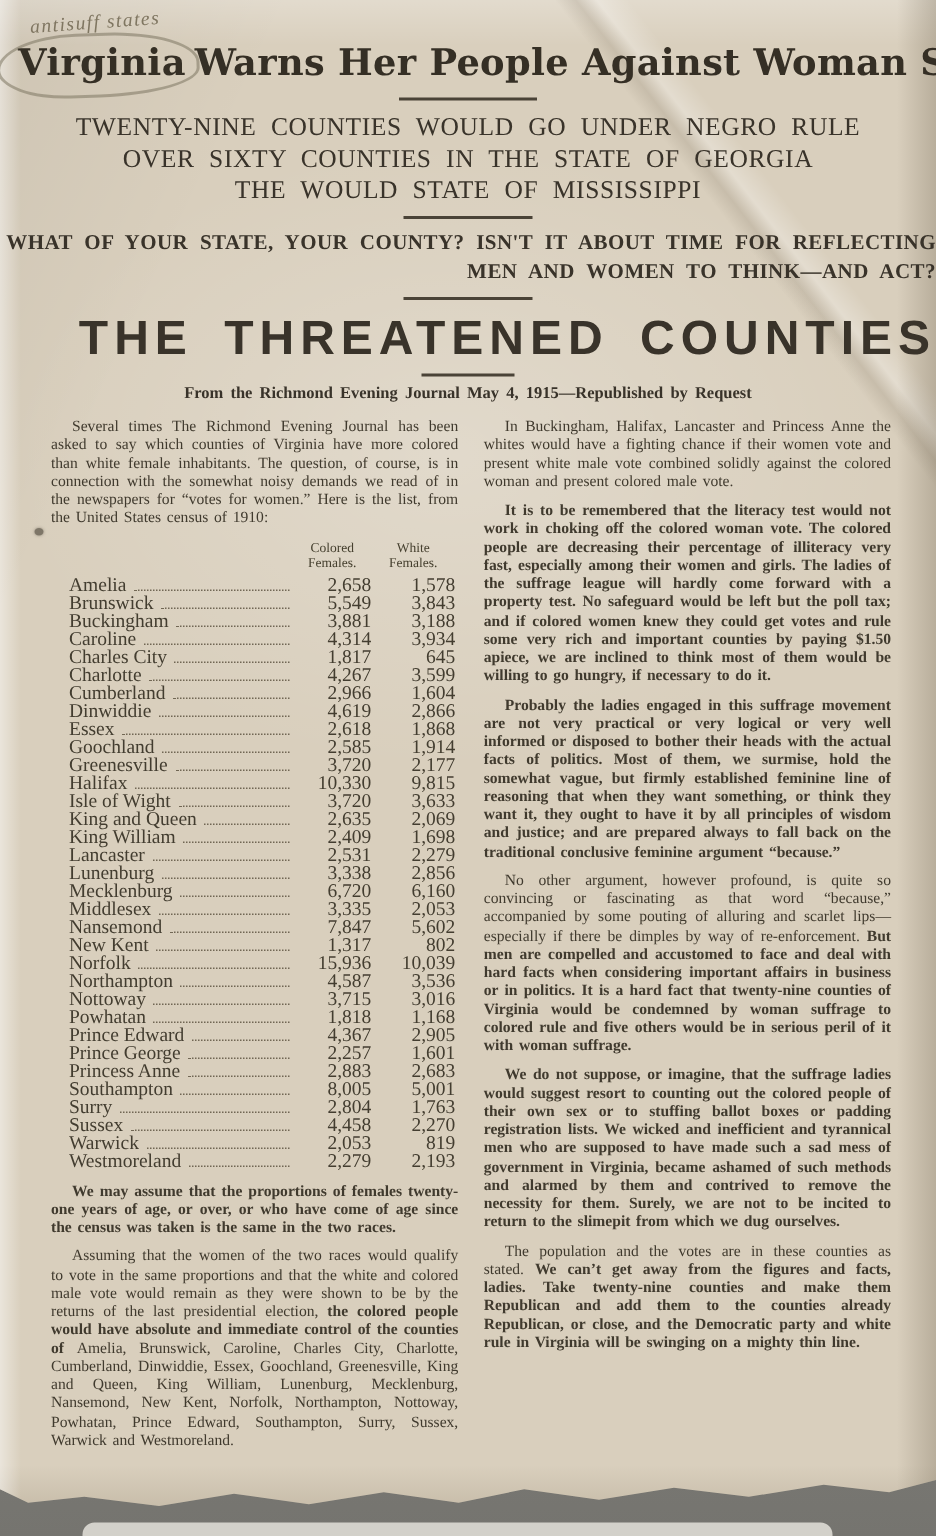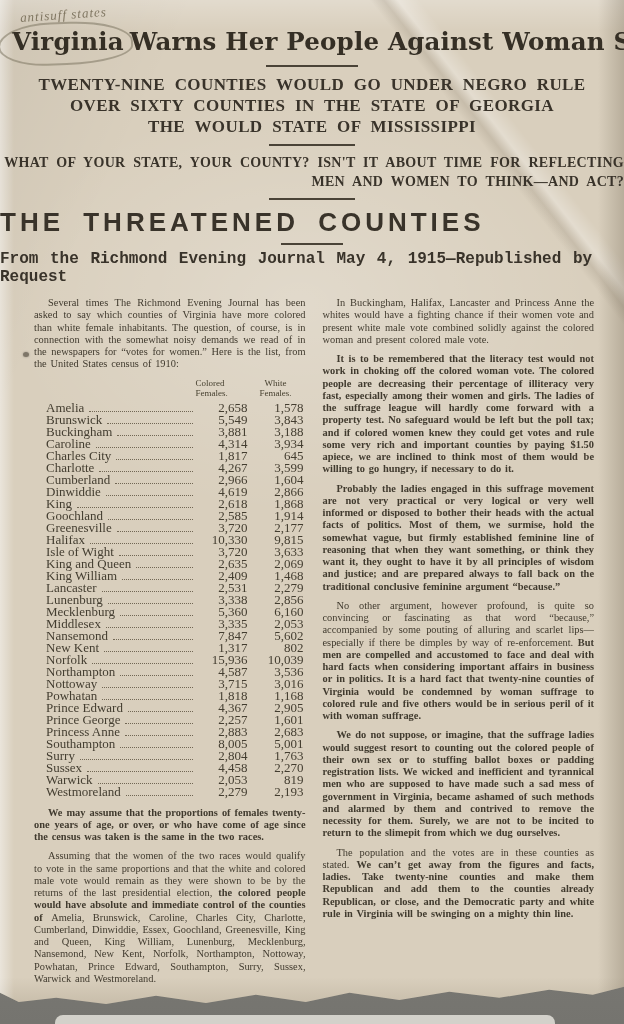--- a/index.html
+++ b/index.html
@@ -25,38 +25,38 @@
          font-weight:700;font-size:24.5px;color:#352f25;white-space:nowrap;letter-spacing:.2px;}
   .circled{position:relative;display:inline-block;padding:0 6px 0 4px;}
   .circled::before{content:"";position:absolute;left:-10px;right:-3px;top:-5px;bottom:-9px;
      border:2px solid rgba(126,118,98,.55);
      border-radius:46% 54% 58% 42% / 62% 58% 48% 55%;transform:rotate(-2deg);}
   .rule{height:2px;background:#4a4337;margin:7px auto;border:0;}
   .r1{width:92px;margin-top:9px;}
   .r2{width:86px;}
   .r3{width:86px;}
   .r4{width:62px;margin-top:5px;margin-bottom:5px;}
-  .subhead{margin-top:4px;text-align:center;font-weight:700;font-size:17px;line-height:21px;
+  .subhead{margin-top:4px;text-align:center;font-weight:400;font-size:17px;line-height:21px;
            letter-spacing:.4px;word-spacing:5px;color:#39332a;white-space:nowrap;}
   .question{margin-top:7px;text-align:right;font-weight:700;font-size:14px;line-height:19px;
             letter-spacing:.3px;word-spacing:4px;color:#39332a;white-space:nowrap;}
-  .section{margin:6px 0 0;text-align:left;font-family:"Liberation Sans",sans-serif;
-           font-weight:700;font-size:26px;letter-spacing:4px;word-spacing:8px;color:#39332a;}
-  .source{text-align:left;font-weight:700;font-size:16px;color:#39332a;margin-top:3px;
-          word-spacing:2px;font-family:Liberation Mono, monospace;}
+  .section{margin:6px 0 0;text-align:right;font-family:"Liberation Sans",sans-serif;
+           font-weight:700;font-size:32px;letter-spacing:4px;word-spacing:8px;color:#39332a;}
+  .source{text-align:center;font-weight:700;font-size:11px;color:#39332a;margin-top:3px;
+          word-spacing:2px;}
   .columns{display:flex;gap:17px;padding:0 30px 0 34px;margin-top:11px;}
   .col{flex:1 1 0;min-width:0;}
   .para{font-size:10.4px;line-height:12.25px;text-align:justify;text-indent:14px;
         margin:0 0 7px;color:#403a2e;word-spacing:1.2px;}
   .para .b{font-weight:700;}
   
   .ctable{margin:3px 0 9px;padding-right:2px;}
   .thead{display:flex;font-size:9px;line-height:10px;color:#46402f;margin-bottom:4px;}
   .thead .sp{flex:1;}
-  .thead .hc{width:52px;text-align:left;}
+  .thead .hc{width:52px;text-align:center;}
   .thead .hw{width:56px;text-align:center;}
   .trow{display:flex;align-items:baseline;font-size:13px;line-height:11.75px;color:#433d30;}
   .trow .cname{white-space:nowrap;padding-left:12px;}
   .trow .lead{flex:1;border-bottom:1px dotted rgba(86,76,58,.8);margin:0 3px 2px 5px;height:9px;}
   .trow .v1{width:52px;text-align:right;font-family:Liberation Serif, serif;}
   .trow .v2{width:56px;text-align:right;}
   .smudge{position:absolute;left:23px;top:352px;width:6px;height:5px;border-radius:50%;
           background:rgba(77,70,58,.65);box-shadow:0 0 2px rgba(77,70,58,.5);}
   .strip{position:absolute;left:0;bottom:0;width:624px;height:22px;}
   .sheet-edge{position:absolute;left:55px;bottom:0;width:500px;height:9px;
@@ -159,21 +159,21 @@
                 <span class="v1">2,966</span>
                 <span class="v2">1,604</span>
               </div>
               <div class="trow">
                 <span class="cname">Dinwiddie</span>
                 <span class="lead"></span>
                 <span class="v1">4,619</span>
                 <span class="v2">2,866</span>
               </div>
               <div class="trow">
-                <span class="cname">King</span>
+                <span class="cname">Essex</span>
                 <span class="lead"></span>
                 <span class="v1">2,618</span>
                 <span class="v2">1,868</span>
               </div>
               <div class="trow">
                 <span class="cname">Goochland</span>
                 <span class="lead"></span>
                 <span class="v1">2,585</span>
                 <span class="v2">1,914</span>
               </div>
@@ -198,38 +198,38 @@
               <div class="trow">
                 <span class="cname">King and Queen</span>
                 <span class="lead"></span>
                 <span class="v1">2,635</span>
                 <span class="v2">2,069</span>
               </div>
               <div class="trow">
                 <span class="cname">King William</span>
                 <span class="lead"></span>
                 <span class="v1">2,409</span>
-                <span class="v2">1,468</span>
+                <span class="v2">1,698</span>
               </div>
               <div class="trow">
                 <span class="cname">Lancaster</span>
                 <span class="lead"></span>
                 <span class="v1">2,531</span>
                 <span class="v2">2,279</span>
               </div>
               <div class="trow">
                 <span class="cname">Lunenburg</span>
                 <span class="lead"></span>
                 <span class="v1">3,338</span>
                 <span class="v2">2,856</span>
               </div>
               <div class="trow">
                 <span class="cname">Mecklenburg</span>
                 <span class="lead"></span>
-                <span class="v1">5,360</span>
+                <span class="v1">6,720</span>
                 <span class="v2">6,160</span>
               </div>
               <div class="trow">
                 <span class="cname">Middlesex</span>
                 <span class="lead"></span>
                 <span class="v1">3,335</span>
                 <span class="v2">2,053</span>
               </div>
               <div class="trow">
                 <span class="cname">Nansemond</span>

